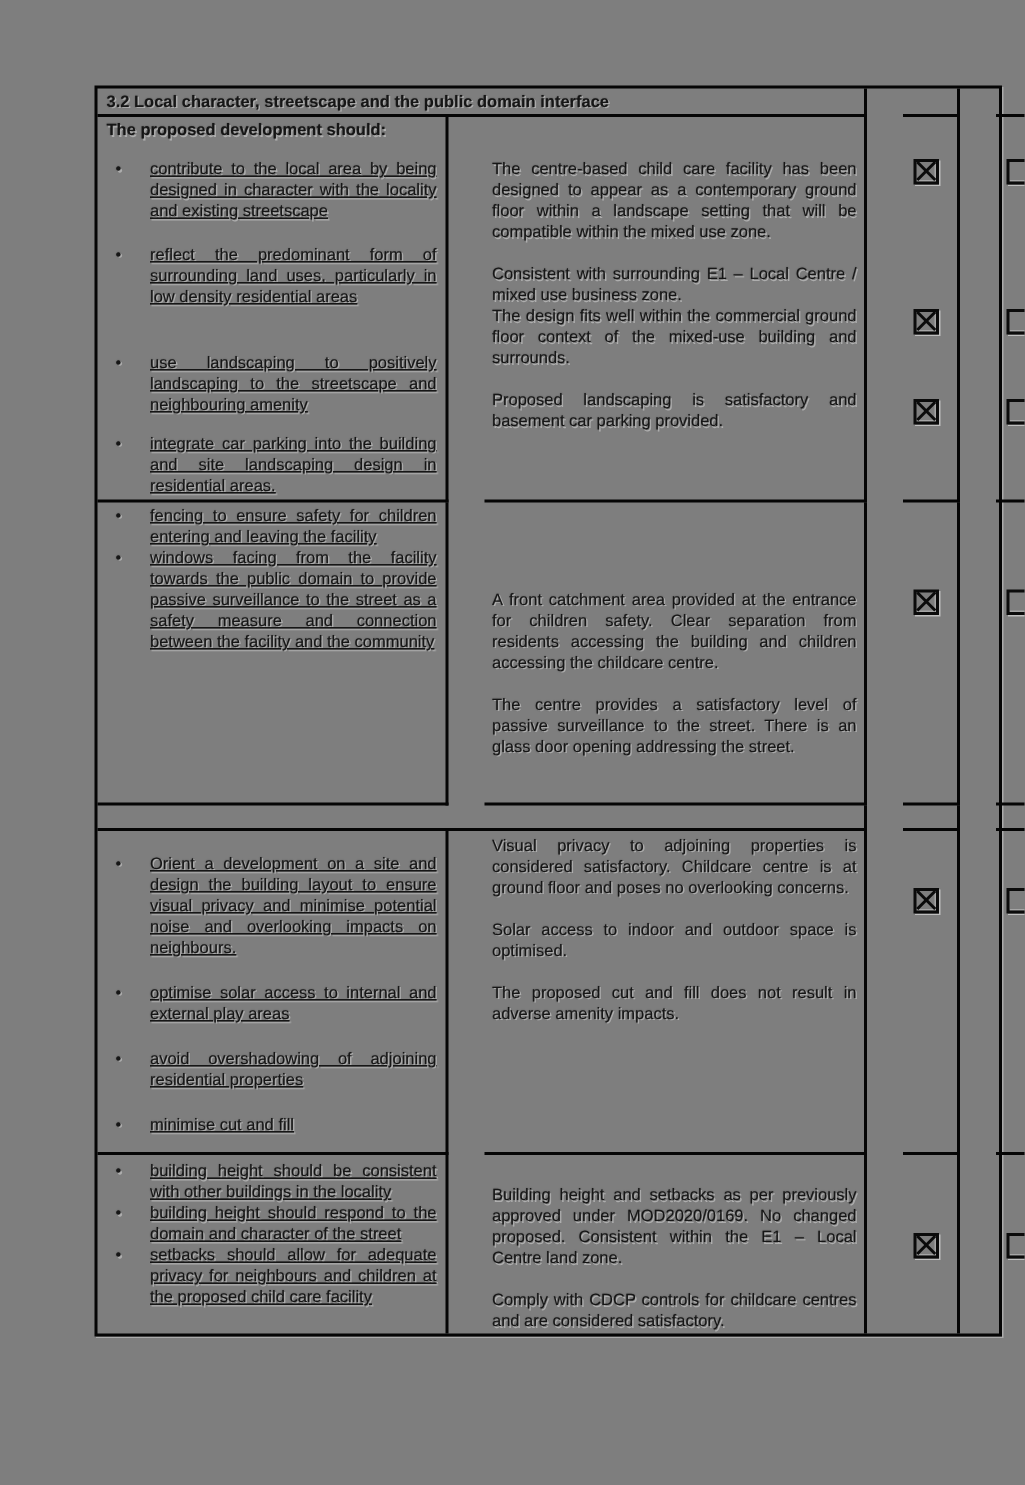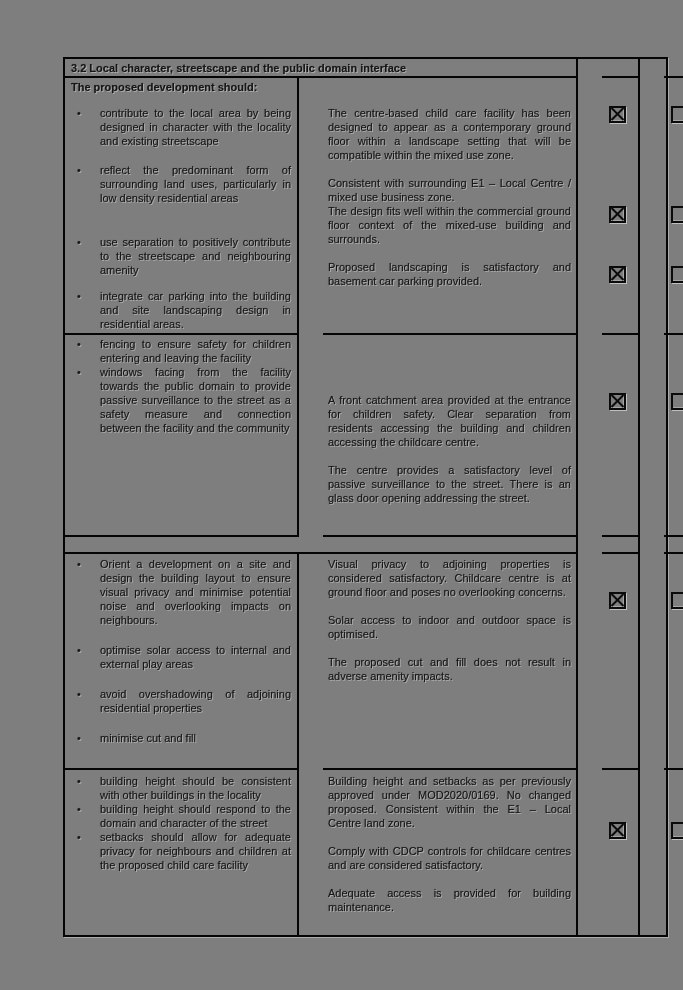--- a/index.html
+++ b/index.html
@@ -34,21 +34,21 @@
     grid-column:span 2;
     font-weight:bold;
     padding:2px 4px 0 6px;
     white-space:nowrap;
   }
   .left{padding:2px 6px 0 2px;text-align:justify;}
   .right{padding:0 5px 0 5px;text-align:justify;}
   .intro{margin:0 0 12px 4px;}
   .intro.bold{font-weight:bold;}
   ul.blts{list-style:none;margin:0;padding:0;}
-  ul.blts li{position:relative;padding-left:33px;margin:0 0 15px 0;text-align:justify;}
+  ul.blts li{position:relative;padding-left:33px;margin:0 0 15px 0;text-align:justify;text-decoration:underline;}
   ul.blts li::before{content:"\2022";position:absolute;left:10px;top:0;}
   ul.blts.nogap li{margin-bottom:0;}
   ul.blts.g16 li{margin-bottom:16px;}
   .right p{margin:0 0 14px 0;}
   .right p.tight{margin-bottom:0;}
   .right p.g18{}
   .cbcell{position:relative;}
   .cb{
     position:absolute;left:7px;
     width:17px;height:17px;
@@ -74,21 +74,21 @@
     <div class="cell cbcell"></div>
     <div class="cell cbcell lastcol"></div>
   </div>
 
   <div class="row" style="height:257px">
     <div class="cell left">
       <div class="intro bold">The proposed development should:</div>
       <ul class="blts">
         <li>contribute to the local area by being designed in character with the locality and existing streetscape</li>
         <li style="margin-bottom:30px">reflect the predominant form of surrounding land uses, particularly in low density residential areas</li>
-        <li style="margin-bottom:12px">use separation to positively contribute to the streetscape and neighbouring amenity</li>
+        <li style="margin-bottom:12px">use landscaping to positively landscaping to the streetscape and neighbouring amenity</li>
         <li>integrate car parking into the building and site landscaping design in residential areas.</li>
       </ul>
     </div>
     <div class="cell right" style="padding-top:28px">
       <p>The centre-based child care facility has been designed to appear as a contemporary ground floor within a landscape setting that will be compatible within the mixed use zone.</p>
       <p class="tight">Consistent with surrounding E1 – Local Centre / mixed use business zone.</p>
       <p>The design fits well within the commercial ground floor context of the mixed-use building and surrounds.</p>
       <p>Proposed landscaping is satisfactory and basement car parking provided.</p>
     </div>
     <div class="cell cbcell">
@@ -131,21 +131,21 @@
   </div>
 
   <div class="row" style="height:16px">
     <div class="cell hc" style="padding-top:15px">3.3 Building orientation, envelope and design</div>
     <div class="cell cbcell"></div>
     <div class="cell cbcell"></div>
     <div class="cell cbcell lastcol"></div>
   </div>
 
   <div class="row" style="height:217px">
-    <div class="cell left" style="padding-top:4px">
+    <div class="cell left" style="padding-top:16px">
       <ul class="blts g16">
         <li>Orient a development on a site and design the building layout to ensure visual privacy and minimise potential noise and overlooking impacts on neighbours.</li>
         <li>optimise solar access to internal and external play areas</li>
         <li>avoid overshadowing of adjoining residential properties</li>
         <li>minimise cut and fill</li>
       </ul>
     </div>
     <div class="cell right" style="padding-top:4px">
       <p>Visual privacy to adjoining properties is considered satisfactory. Childcare centre is at ground floor and poses no overlooking concerns.</p>
       <p>Solar access to indoor and outdoor space is optimised.</p>
@@ -155,29 +155,29 @@
       <span class="cb checked" style="top:39px"></span>
     </div>
     <div class="cell cbcell">
       <span class="cb" style="top:39px"></span>
     </div>
     <div class="cell cbcell lastcol">
       <span class="cb" style="top:39px"></span>
     </div>
   </div>
 
-  <div class="row lastrow" style="height:165px">
+  <div class="row lastrow" style="height:119px">
     <div class="cell left" style="padding-top:4px">
       <ul class="blts nogap">
         <li>building height should be consistent with other buildings in the locality</li>
         <li>building height should respond to the domain and character of the street</li>
         <li>setbacks should allow for adequate privacy for neighbours and children at the proposed child care facility</li>
       </ul>
     </div>
-    <div class="cell right" style="padding-top:4px">
+    <div class="cell right" style="padding-top:20px">
       <p>Building height and setbacks as per previously approved under MOD2020/0169. No changed proposed. Consistent within the E1 – Local Centre land zone.</p>
       <p>Comply with CDCP controls for childcare centres and are considered satisfactory.</p>
       <p>Adequate access is provided for building maintenance.</p>
     </div>
     <div class="cell cbcell">
       <span class="cb checked" style="top:52px"></span>
     </div>
     <div class="cell cbcell">
       <span class="cb" style="top:52px"></span>
     </div>

